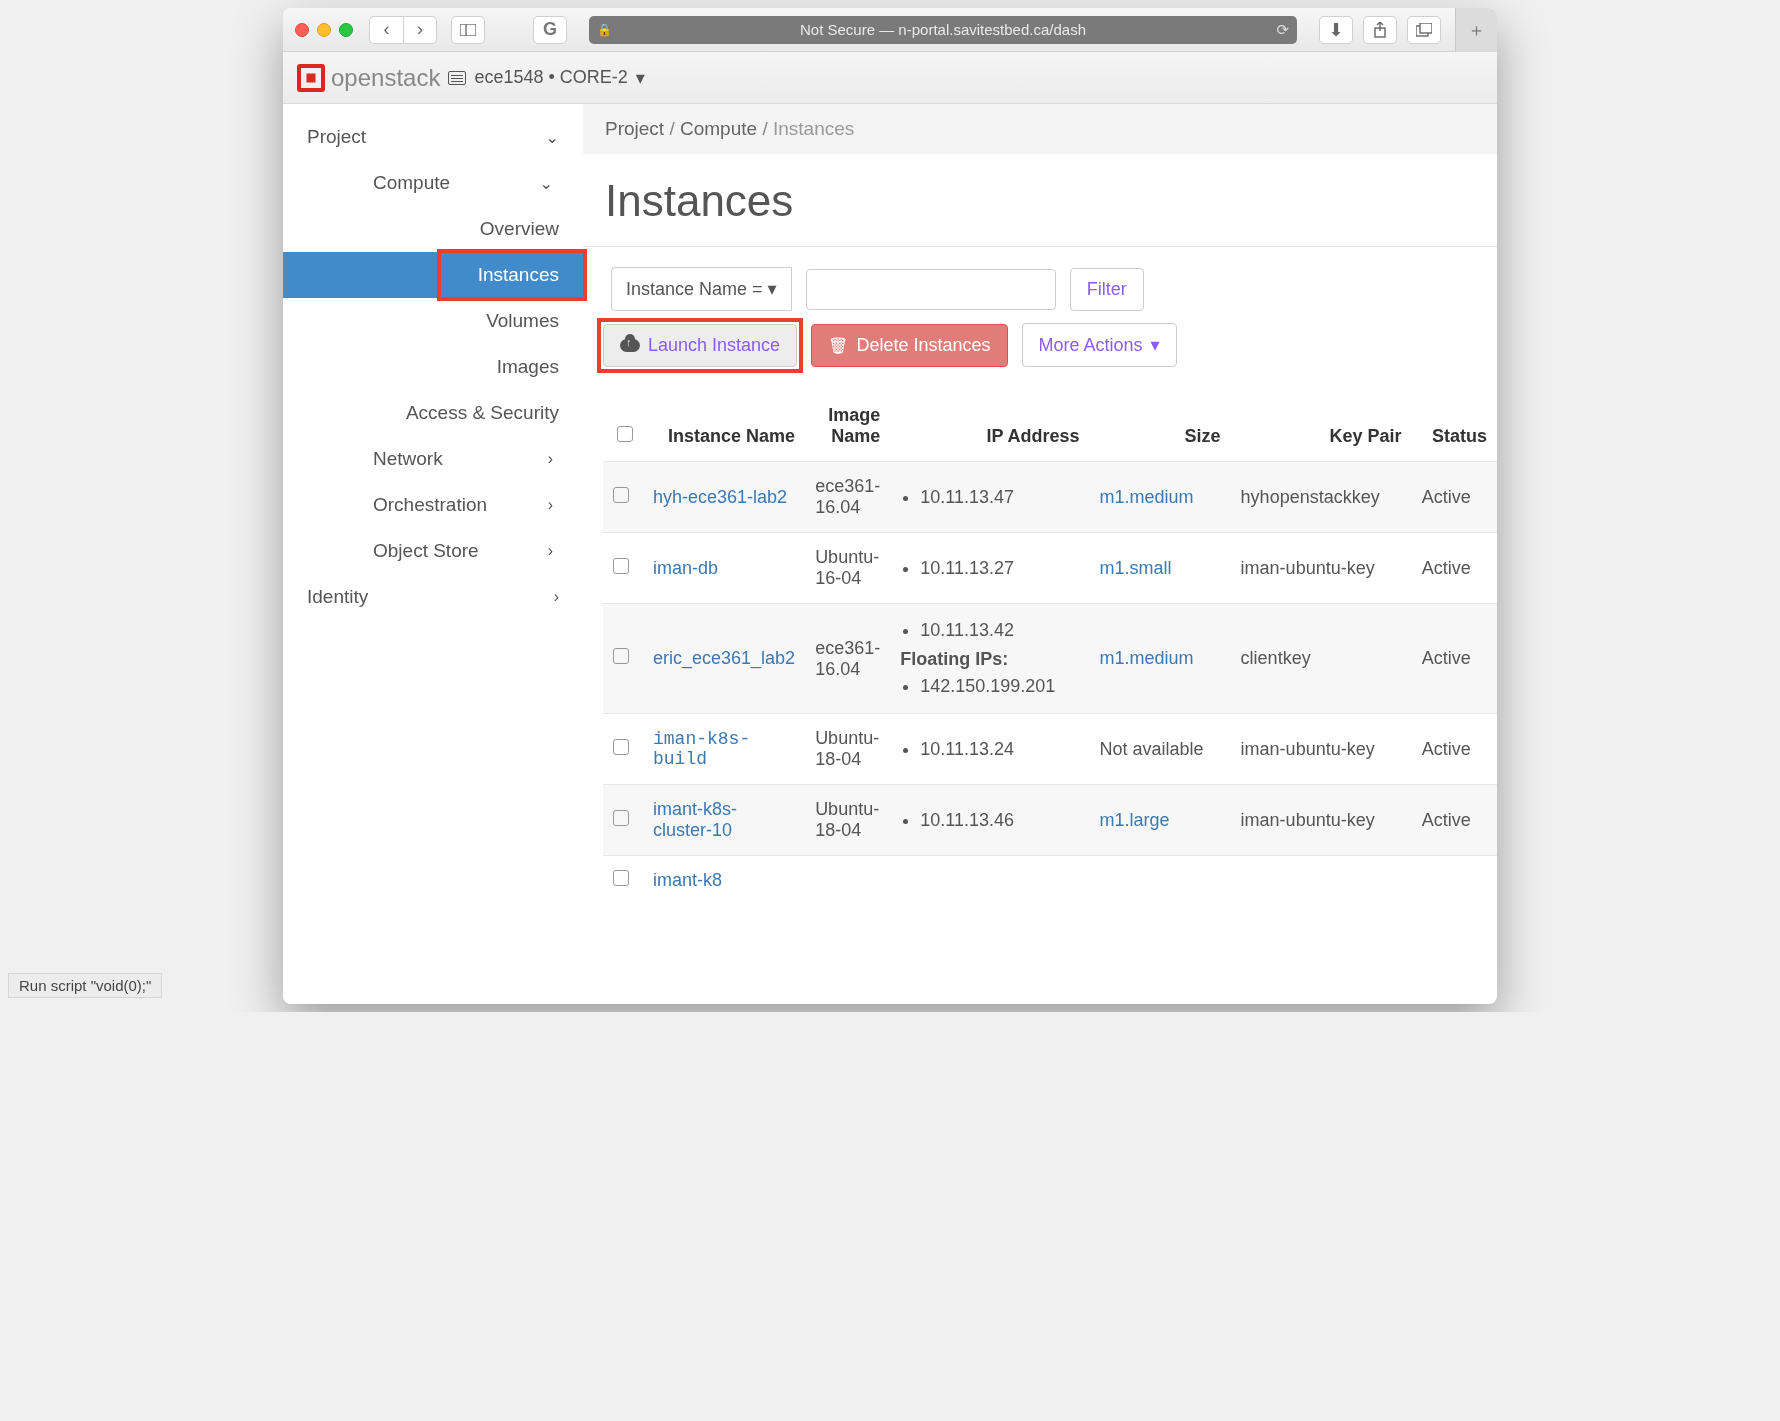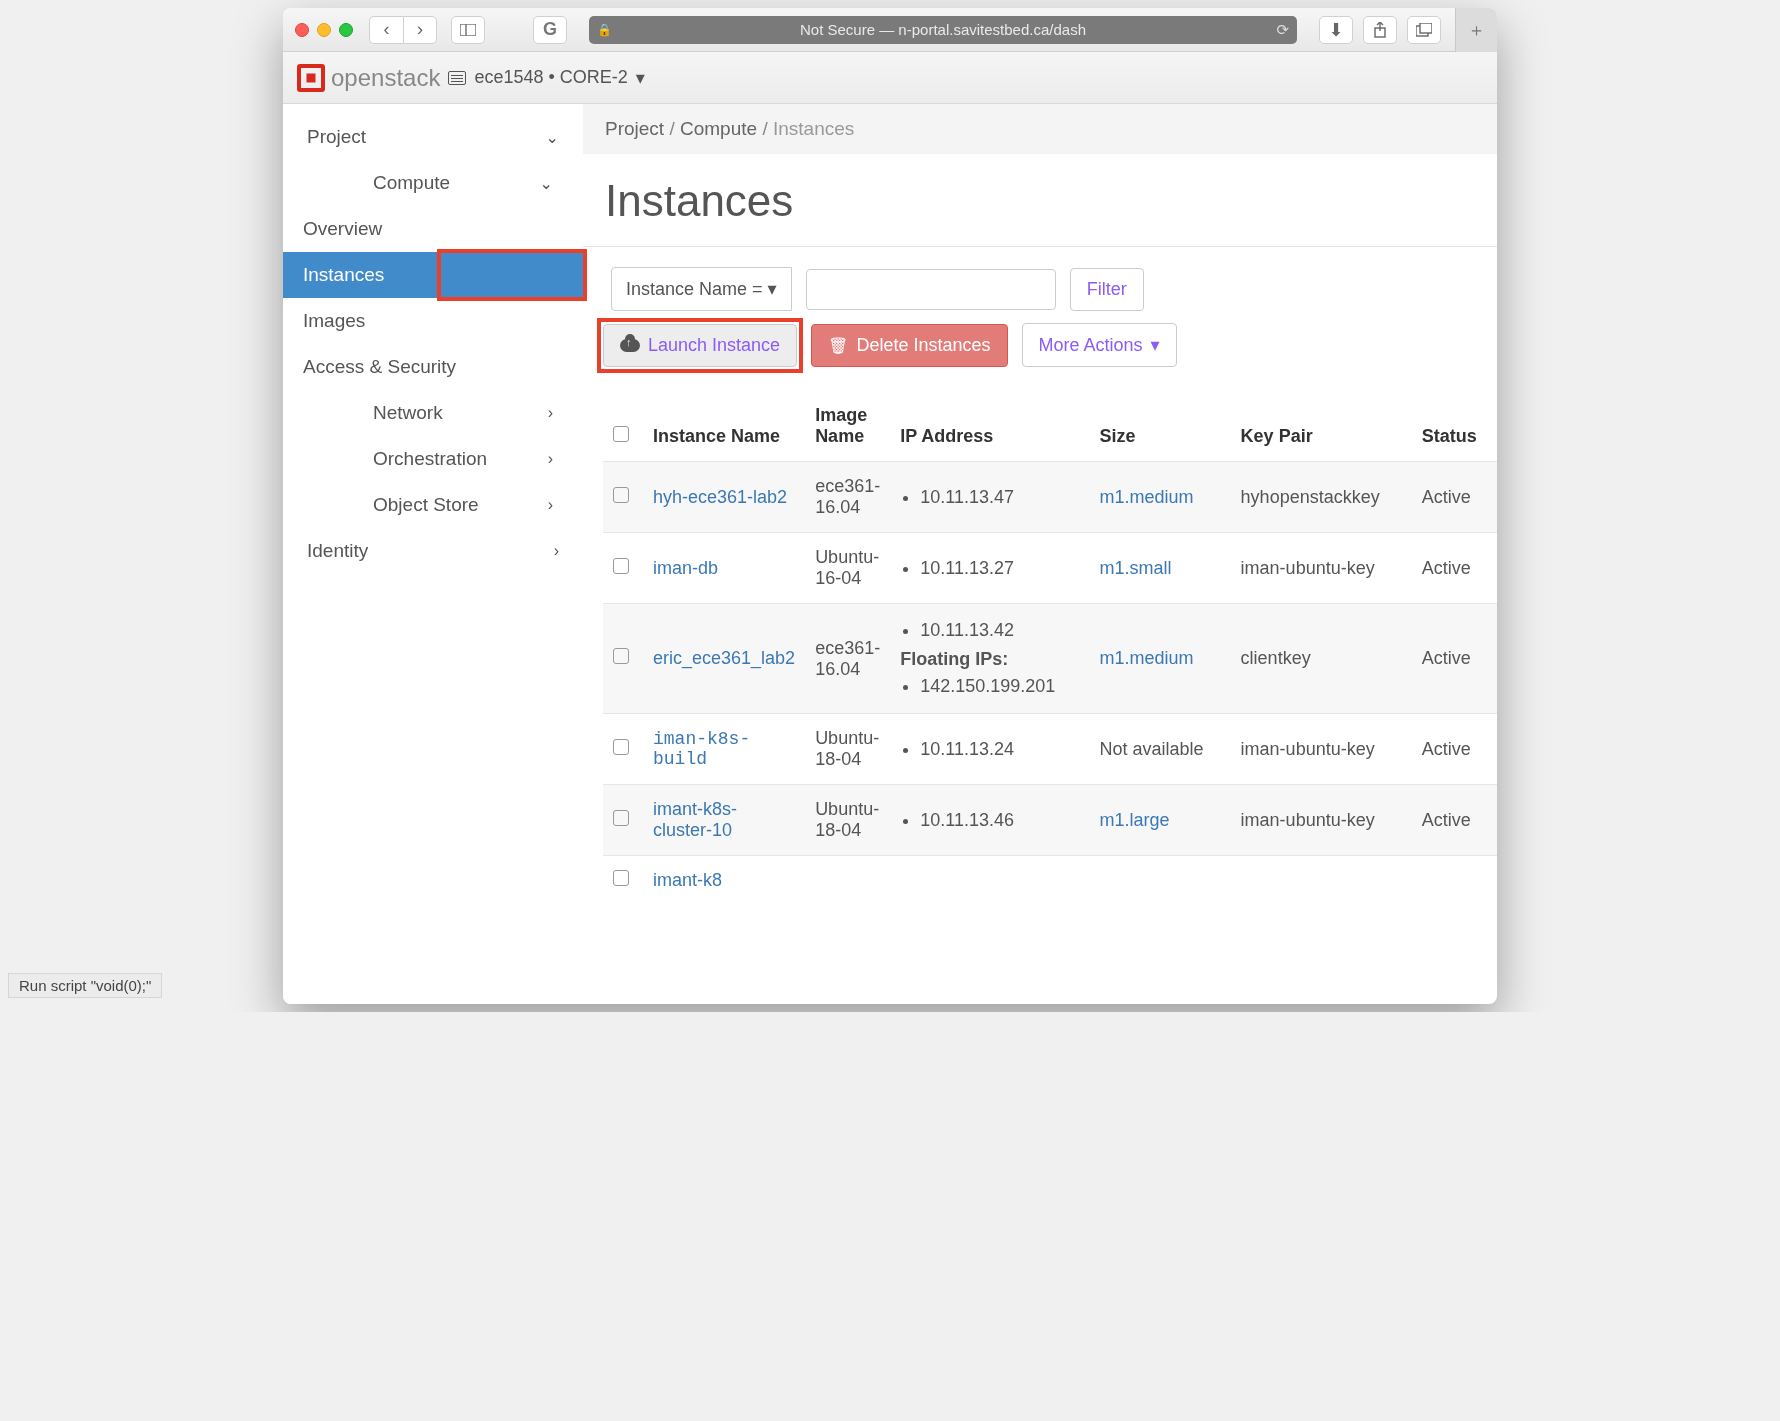--- a/index.html
+++ b/index.html
@@ -30,21 +30,21 @@
 .logo-mark::after { content:""; position:absolute; left:50%; top:50%; width:9px; height:9px; background:#d9291c; transform:translate(-50%,-50%); }
 .ctx { display:flex; align-items:center; gap:8px; color:#555; font-size:18px; cursor:pointer; }
 .ctx-icon { width:18px; height:14px; border:1px solid #555; border-radius:2px; position:relative; display:inline-block; }
 .ctx-icon::before { content:""; position:absolute; top:3px; left:2px; right:2px; height:1px; background:#555; box-shadow: 0 3px 0 #555, 0 6px 0 #555; }
 
 
 .content { display:flex; min-height:900px; }
 .sidebar { width: 300px; background:#fff; padding-top: 10px; }
 .nav-item { display:flex; align-items:center; justify-content:space-between; padding: 12px 24px 12px 24px; color:#555; font-size:19px; cursor:pointer; }
 .nav-item.sub1 { padding-left: 90px; padding-right: 30px; }
-.nav-item.sub2 { padding: 12px 24px 12px 20px; justify-content:flex-start; color:#555; }
+.nav-item.sub2 { padding: 12px 24px 12px 12px; justify-content:flex-end; color:#555; }
 .nav-item.sub2 span { margin-right: 0; }
 .nav-item.active { background:#428bca; color:#fff; }
 .chev { font-size: 16px; }
 .highlight-sidebar { position:relative; }
 .highlight-sidebar::after { content:""; position:absolute; right:-4px; top:-3px; bottom:-3px; width: 142px; border:4px solid #e8402a; pointer-events:none; }
 
 
 .main { flex:1; padding: 0 0 20px 0; }
 .breadcrumb { background:#f4f4f4; padding: 14px 22px; color:#888; font-size:19px; }
 .breadcrumb .bc { color:#666; }
@@ -61,21 +61,21 @@
 .btn-launch-wrap::after { content:""; position:absolute; inset:-6px -6px -6px -6px; border:4px solid #e8402a; pointer-events:none; }
 .btn-launch { background:#ededed; }
 
 .cloud-icon { width:20px; height:13px; background:#555; border-radius:10px; position:relative; display:inline-block; }
 .cloud-icon::before { content:""; position:absolute; width:10px; height:10px; background:#555; border-radius:50%; top:-5px; left:5px; }
 .cloud-icon::after { content:"↑"; position:absolute; color:#ededed; font-size:11px; left:6px; top:-3px; font-weight:bold; }
 .trash-icon::before { content:"🗑"; font-size:16px; }
 
 
 .table { width: calc(100% - 20px); margin-left: 20px; border-collapse: collapse; font-size:18px; }
-.table th { text-align:left; padding: 14px 10px 14px 10px; font-weight:700; color:#333; vertical-align: bottom; }
+.table th { text-align:right; padding: 14px 10px 14px 10px; font-weight:700; color:#333; vertical-align: bottom; }
 .table td { padding: 14px 10px; border-top:1px solid #e6e6e6; vertical-align: middle; color:#555; }
 .table tr.odd td { background:#f7f7f7; }
 .table a { color:#3b78b4; text-decoration:none; }
 .chk { width:16px; height:16px; border:1px solid #999; border-radius:3px; display:inline-block; cursor:pointer; }
 .ip-list { list-style: disc; padding-left: 20px; }
 .ip-list li { padding: 2px 0; }
 .fip-label { font-weight:700; list-style:none; margin:4px 0 2px -20px; }
 
 .status-hint { position:absolute; left:8px; bottom:6px; background:#ececec; border:1px solid #d6d6d6; padding:3px 10px; font-size:15px; color:#444; }
 .window-wrap { position: relative; }
@@ -152,20 +152,23 @@
       </div>
       <div class="nav-item sub1">
         <span>Compute</span>
         <span class="chev">⌄</span>
       </div>
       <div class="nav-item sub2">
         <span>Overview</span>
       </div>
       <div class="nav-item sub2 active highlight-sidebar">
         <span>Instances</span>
+      </div>
+      <div class="nav-item sub2">
+        <span>Volumes</span>
       </div>
       <div class="nav-item sub2">
         <span>Images</span>
       </div>
       <div class="nav-item sub2">
         <span>Access &amp; Security</span>
       </div>
       <div class="nav-item sub1">
         <span>Network</span>
         <span class="chev">›</span>

